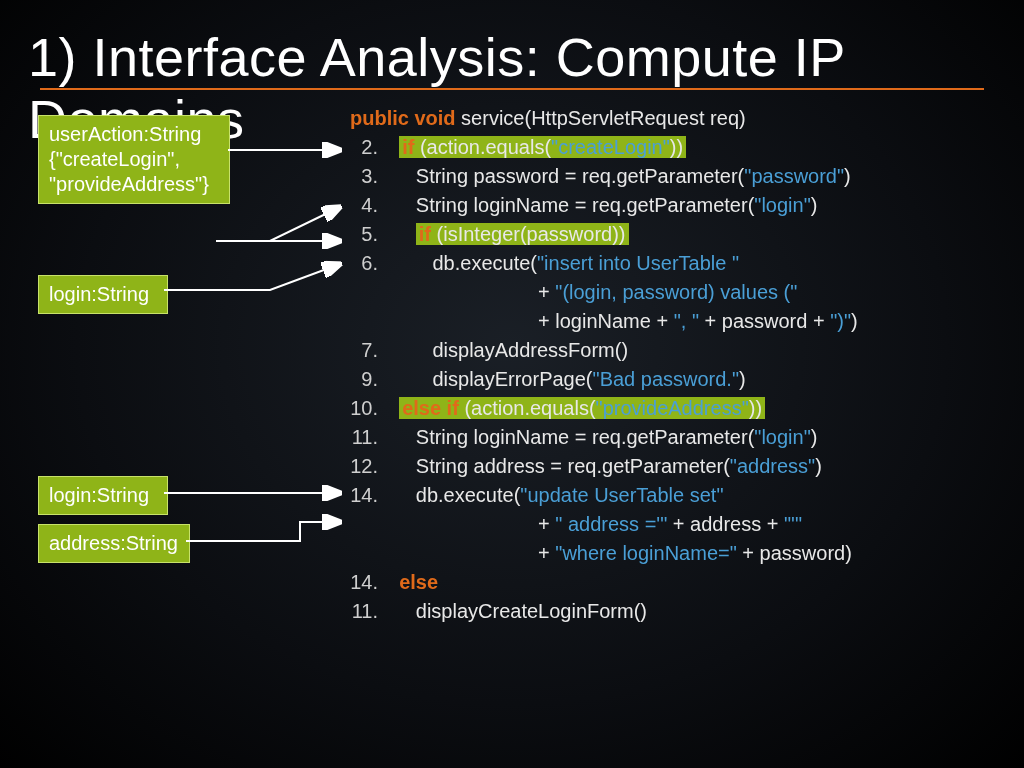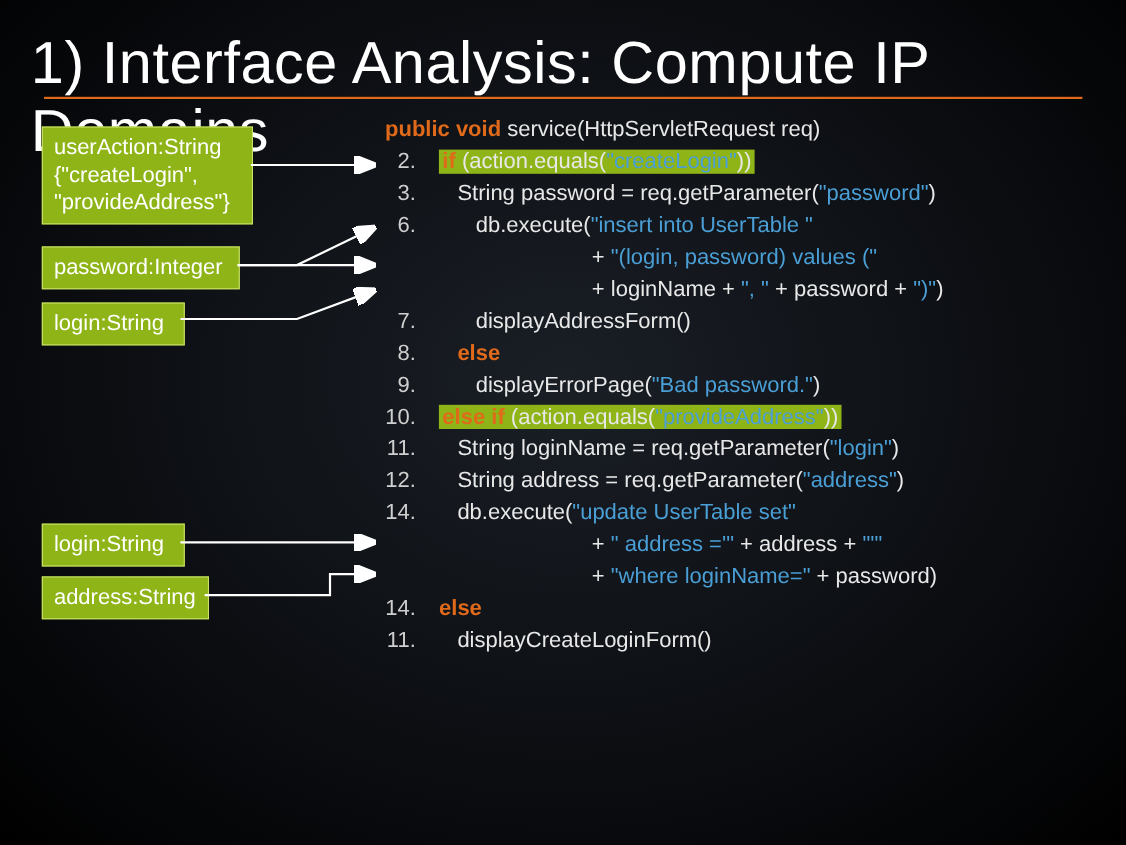--- a/index.html
+++ b/index.html
@@ -17,21 +17,20 @@
 .arrowhead{fill:#fff}
 </style>
 </head>
 <body>
 
 <div class="stage">
   <div class="title">1) Interface Analysis: Compute IP Domains</div>
   <div class="hr"></div>
 
   <div class="box" style="left:38px;top:115px;width:170px">userAction:String {"createLogin", "provideAddress"}</div>
-  <div class="box" style="left:38px;top:224px;width:158px">password:Integer</div>
   <div class="box" style="left:38px;top:275px;width:108px">login:String</div>
   <div class="box" style="left:38px;top:476px;width:108px">login:String</div>
   <div class="box" style="left:38px;top:524px;width:130px">address:String</div>
 
   <svg class="arrow" style="left:0;top:0" width="1024" height="768">
     <defs>
         <marker id="ah" markerWidth="10" markerHeight="8" refX="9" refY="4" orient="auto">
           <path class="arrowhead" d="M0,0 L10,4 L0,8 z"></path>
         </marker>
       </defs>
@@ -40,25 +39,26 @@
     <path d="M216,241 L340,241" marker-end="url(#ah)"></path>
     <path d="M164,290 L270,290 L340,264" marker-end="url(#ah)"></path>
     <path d="M164,493 L340,493" marker-end="url(#ah)"></path>
     <path d="M186,541 L270,541 L300,541 L300,522 L340,522" marker-end="url(#ah)"></path>
   </svg>
 
   <div class="code">
     <div class="cl"><span class="kw">public void</span><span> service(HttpServletRequest req)</span></div>
     <div class="cl"><span class="num">2.</span>  <span class="hl"><span class="kw">if</span><span> (action.equals(</span><span class="str">"createLogin"</span><span>))</span></span></div>
     <div class="cl"><span class="num">3.</span>     <span>String password = req.getParameter(</span><span class="str">"password"</span><span>)</span></div>
+    <div class="cl"><span class="num">4.</span>     <span>String loginName = req.getParameter(</span><span class="str">"login"</span><span>)</span></div>
+    <div class="cl"><span class="num">5.</span>     <span class="hl"><span class="kw">if</span><span> (isInteger(password))</span></span></div>
     <div class="cl"><span class="num">6.</span>        <span>db.execute(</span><span class="str">"insert into UserTable "</span></div>
     <div class="cl"><span class="num"></span>                           <span>+ </span><span class="str">"(login, password) values ("</span></div>
     <div class="cl"><span class="num"></span>                           <span>+ loginName + </span><span class="str">", "</span><span> + password + </span><span class="str">")"</span><span>)</span></div>
     <div class="cl"><span class="num">7.</span>        <span>displayAddressForm()</span></div>
-    <div class="cl"><span class="num">8.</span>     <span class="kw">else</span></div>
     <div class="cl"><span class="num">9.</span>        <span>displayErrorPage(</span><span class="str">"Bad password."</span><span>)</span></div>
     <div class="cl"><span class="num">10.</span>  <span class="hl"><span class="kw">else if</span><span> (action.equals(</span><span class="str">"provideAddress"</span><span>))</span></span></div>
     <div class="cl"><span class="num">11.</span>     <span>String loginName = req.getParameter(</span><span class="str">"login"</span><span>)</span></div>
     <div class="cl"><span class="num">12.</span>     <span>String address = req.getParameter(</span><span class="str">"address"</span><span>)</span></div>
     <div class="cl"><span class="num">14.</span>     <span>db.execute(</span><span class="str">"update UserTable set"</span></div>
     <div class="cl"><span class="num"></span>                           <span>+ </span><span class="str">" address ='"</span><span> + address + </span><span class="str">"'"</span></div>
     <div class="cl"><span class="num"></span>                           <span>+ </span><span class="str">"where loginName="</span><span> + password)</span></div>
     <div class="cl"><span class="num">14.</span>  <span class="kw">else</span></div>
     <div class="cl"><span class="num">11.</span>     <span>displayCreateLoginForm()</span></div>
   </div>

